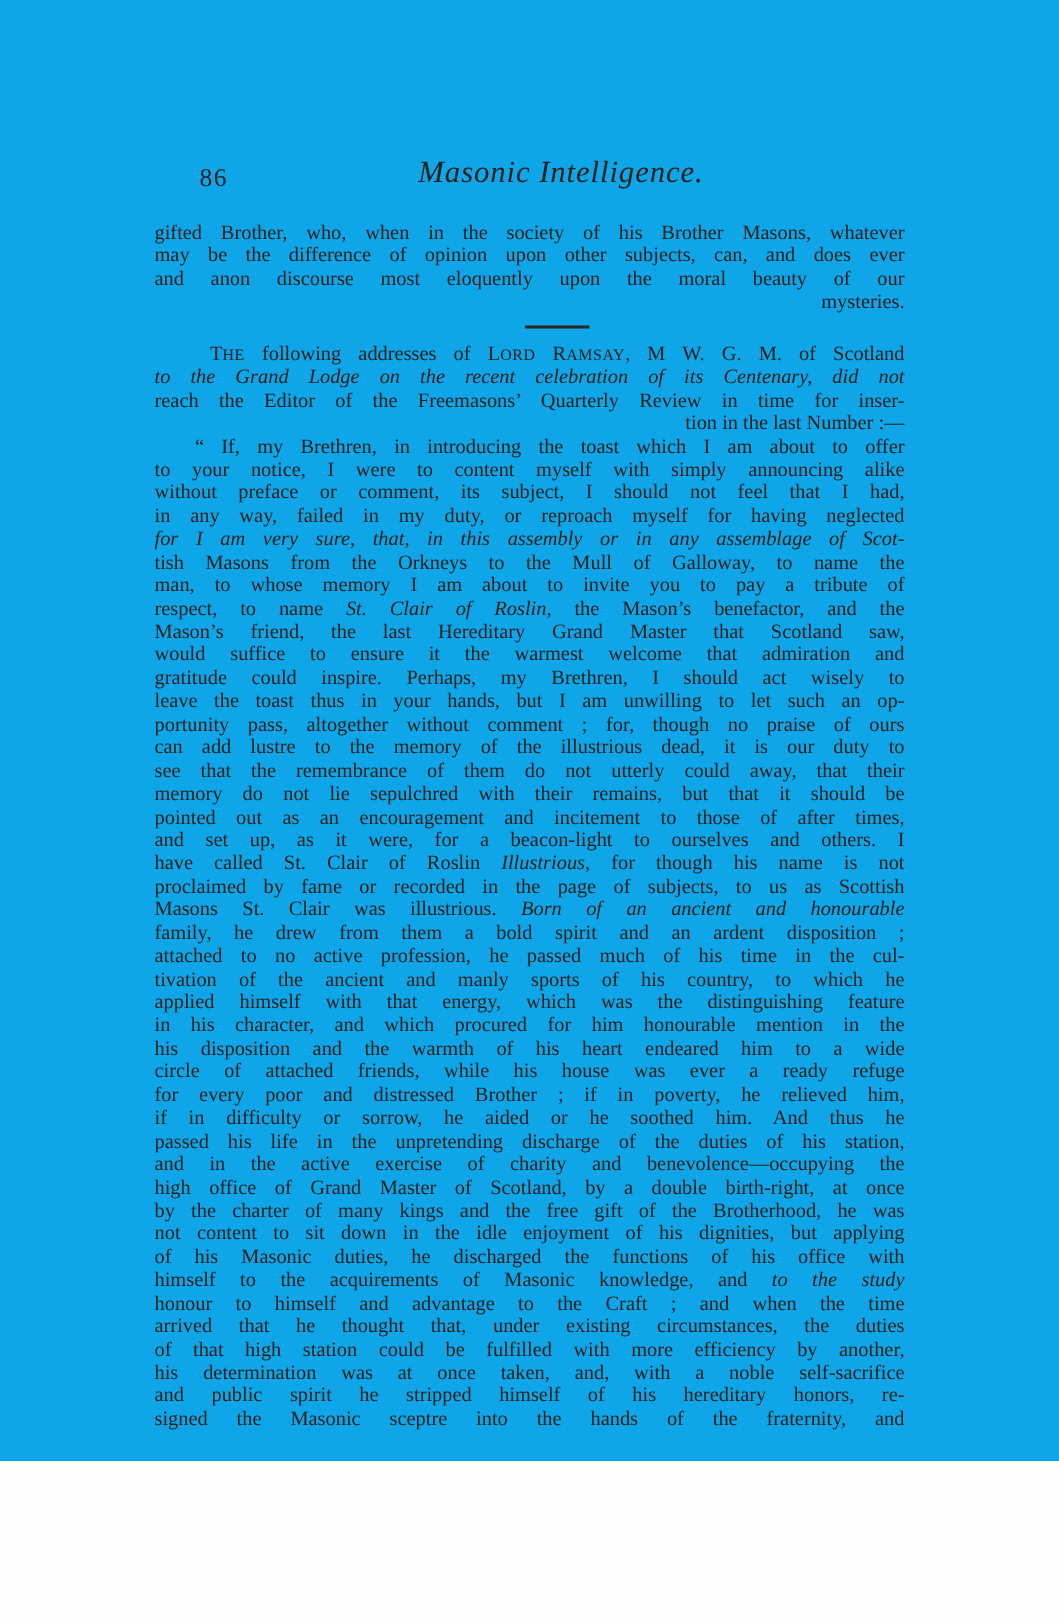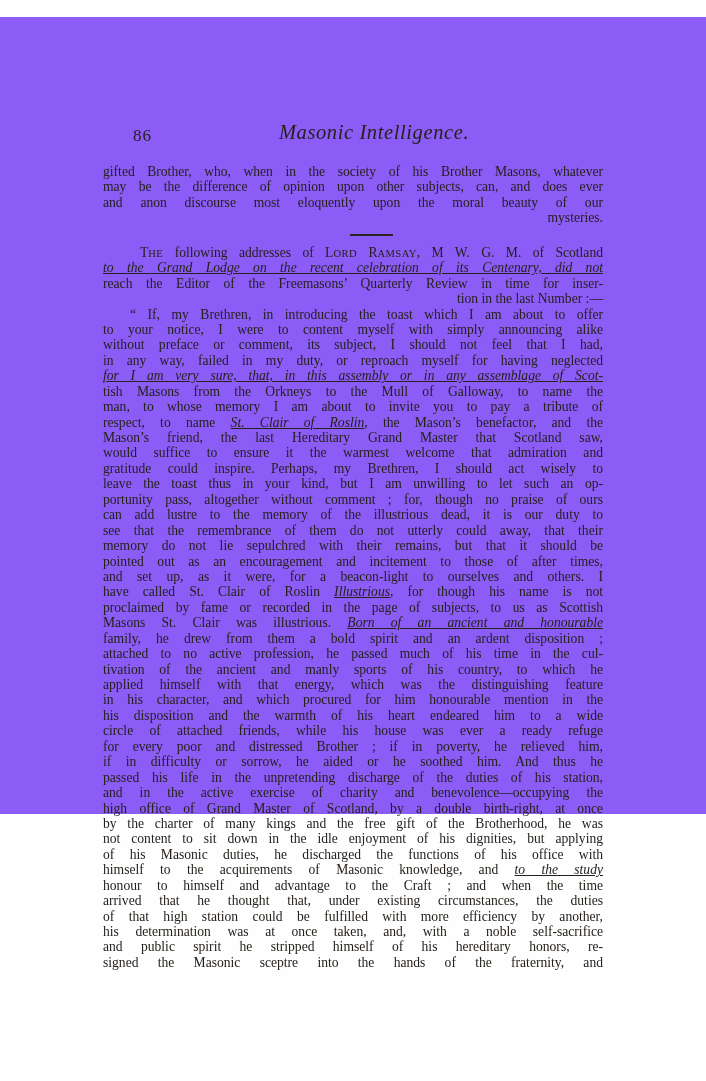--- a/index.html
+++ b/index.html
@@ -5,23 +5,22 @@
   html, body { margin: 0; padding: 0; }
   body {
     width: 706px; height: 1081px;
     background: #fefefe;
     overflow: hidden;
     position: relative;
     font-family: "Liberation Serif", serif;
     color: #26211c;
   }
   .page {
-    position: absolute; left: 0; top: 0; width: 706px; height: 797px;
-    background: #8b5cf6;
-    margin-top: 17px;
+    position: absolute; left: 0; top: 0; width: 706px; height: 974px;
+    background: #0ea5e9;
   }
   .pageno {
     position: absolute; left: 133px; top: 109px;
     font-size: 17px; letter-spacing: 1px;
   }
   .running-title {
     position: absolute; left: 374px; top: 104px;
     transform: translateX(-50%);
     font-size: 20.5px; font-style: italic; letter-spacing: 0.6px;
     white-space: nowrap;
@@ -36,21 +35,21 @@
     box-sizing: border-box;
     white-space: nowrap;
     text-align: right;
     overflow: visible;
   }
   .line.j {
     white-space: normal;
     text-align: justify;
     text-align-last: justify;
   }
-  .it { font-style: italic; text-decoration: underline; }
+  .it { font-style: italic; }
   .sc { font-size: 10.6px; letter-spacing: 0.4px; }
   .divider-row { position: relative; width: 500px; height: 19px; }
   .divider-row .rule {
     position: absolute; left: 247px; top: 8px;
     width: 43px; height: 2px; background: #2b2620;
   }
 </style>
 </head>
 <body>
 
@@ -78,21 +77,21 @@
         <div class="line j"><span>to your notice, I were to content myself with simply announcing alike</span></div>
         <div class="line j"><span>without preface or comment, its subject, I should not feel that I had,</span></div>
         <div class="line j"><span>in any way, failed in my duty, or reproach myself for having neglected</span></div>
         <div class="line j"><span class="it">for I am very sure, that, in this assembly or in any assemblage of Scot-</span></div>
         <div class="line j"><span>tish Masons from the Orkneys to the Mull of Galloway, to name the</span></div>
         <div class="line j"><span>man, to whose memory I am about to invite you to pay a tribute of</span></div>
         <div class="line j"><span>respect, to name </span><span class="it">St. Clair of Roslin</span><span>, the Mason’s benefactor, and the</span></div>
         <div class="line j"><span>Mason’s friend, the last Hereditary Grand Master that Scotland saw,</span></div>
         <div class="line j"><span>would suffice to ensure it the warmest welcome that admiration and</span></div>
         <div class="line j"><span>gratitude could inspire. Perhaps, my Brethren, I should act wisely to</span></div>
-        <div class="line j"><span>leave the toast thus in your kind, but I am unwilling to let such an op-</span></div>
+        <div class="line j"><span>leave the toast thus in your hands, but I am unwilling to let such an op-</span></div>
         <div class="line j"><span>portunity pass, altogether without comment ; for, though no praise of ours</span></div>
         <div class="line j"><span>can add lustre to the memory of the illustrious dead, it is our duty to</span></div>
         <div class="line j"><span>see that the remembrance of them do not utterly could away, that their</span></div>
         <div class="line j"><span>memory do not lie sepulchred with their remains, but that it should be</span></div>
         <div class="line j"><span>pointed out as an encouragement and incitement to those of after times,</span></div>
         <div class="line j"><span>and set up, as it were, for a beacon-light to ourselves and others. I</span></div>
         <div class="line j"><span>have called St. Clair of Roslin </span><span class="it">Illustrious</span><span>, for though his name is not</span></div>
         <div class="line j"><span>proclaimed by fame or recorded in the page of subjects, to us as Scottish</span></div>
         <div class="line j"><span>Masons St. Clair was illustrious. </span><span class="it">Born of an ancient and honourable</span></div>
         <div class="line j"><span>family, he drew from them a bold spirit and an ardent disposition ;</span></div>

